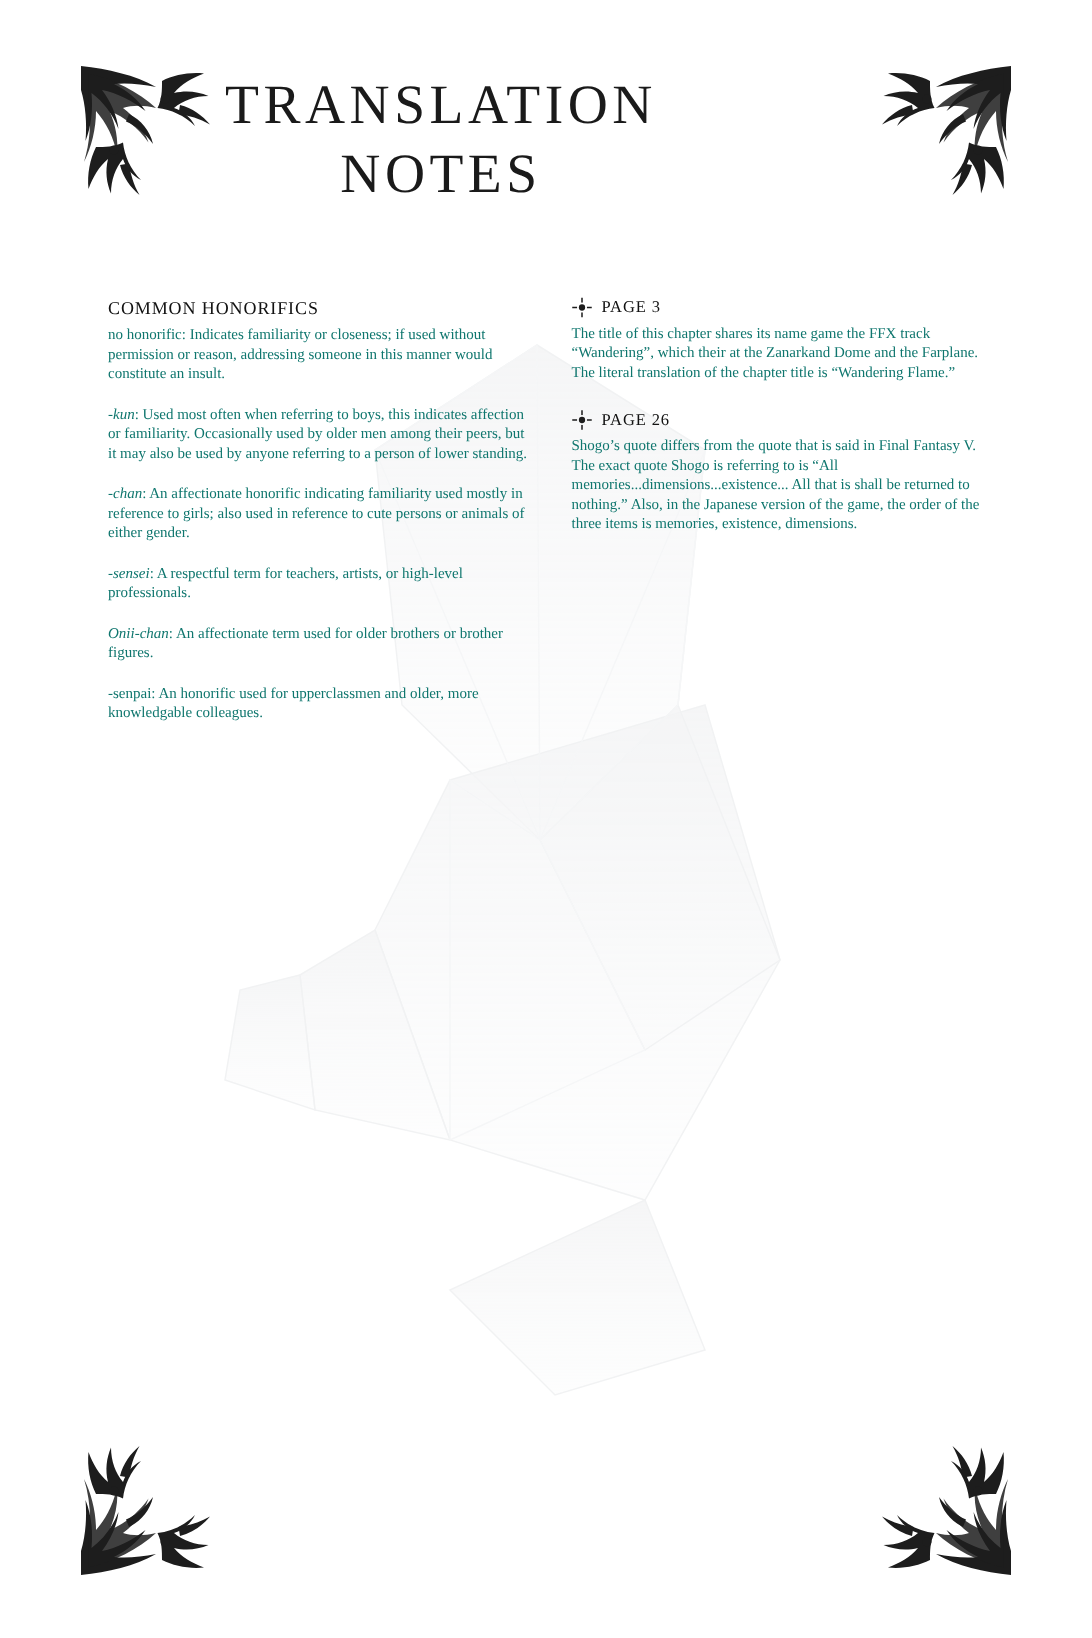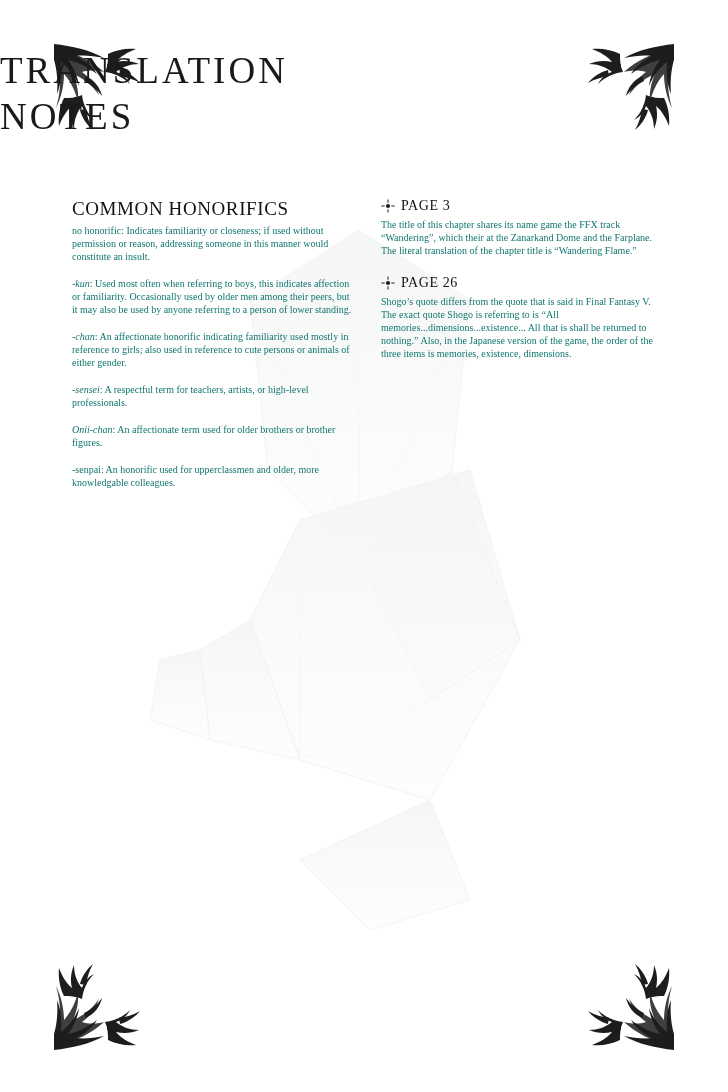--- a/index.html
+++ b/index.html
@@ -47,20 +47,21 @@
   .orn-tr { right: 50px; top: 40px; transform: scaleX(-1); }
   .orn-bl { left: 50px;  bottom: 38px; transform: scaleY(-1); }
   .orn-br { right: 50px; bottom: 38px; transform: scale(-1, -1); }
 
   
   .title-block {
     position: absolute;
     top: 48px;
     left: 0;
     width: 588px;
+    text-align: center;
   }
   .title-line {
     font-family: "Liberation Serif", serif;
     font-size: 37px;
     letter-spacing: 3px;
     line-height: 1.25;
     color: #1a1a1a;
     font-weight: 400;
   }
 
@@ -69,42 +70,42 @@
     position: absolute;
     top: 198px;
     left: 72px;
     width: 592px;
     display: flex;
     gap: 26px;
   }
   .col { width: 283px; }
 
   .section-head {
-    font-size: 19px;
+    font-size: 12px;
     letter-spacing: 0.6px;
     margin: 0 0 4px 0;
     color: #121212;
   }
 
   p.body {
     margin: 0 0 14px 0;
     font-size: 10px;
     line-height: 1.30;
     color: #0f766e;
   }
   p.body:last-child { margin-bottom: 0; }
 
   .term { font-style: italic; }
 
   .note-head {
     display: flex;
     align-items: center;
     gap: 6px;
     margin: 0 0 4px 0;
-    font-size: 14px;
+    font-size: 11px;
     letter-spacing: 0.6px;
     color: #121212;
   }
   .note-block { margin-bottom: 18px; }
   .note-block:last-child { margin-bottom: 1px; }
 
   .fleuron svg { display: block; }
 
   .ital { }
 </style>

